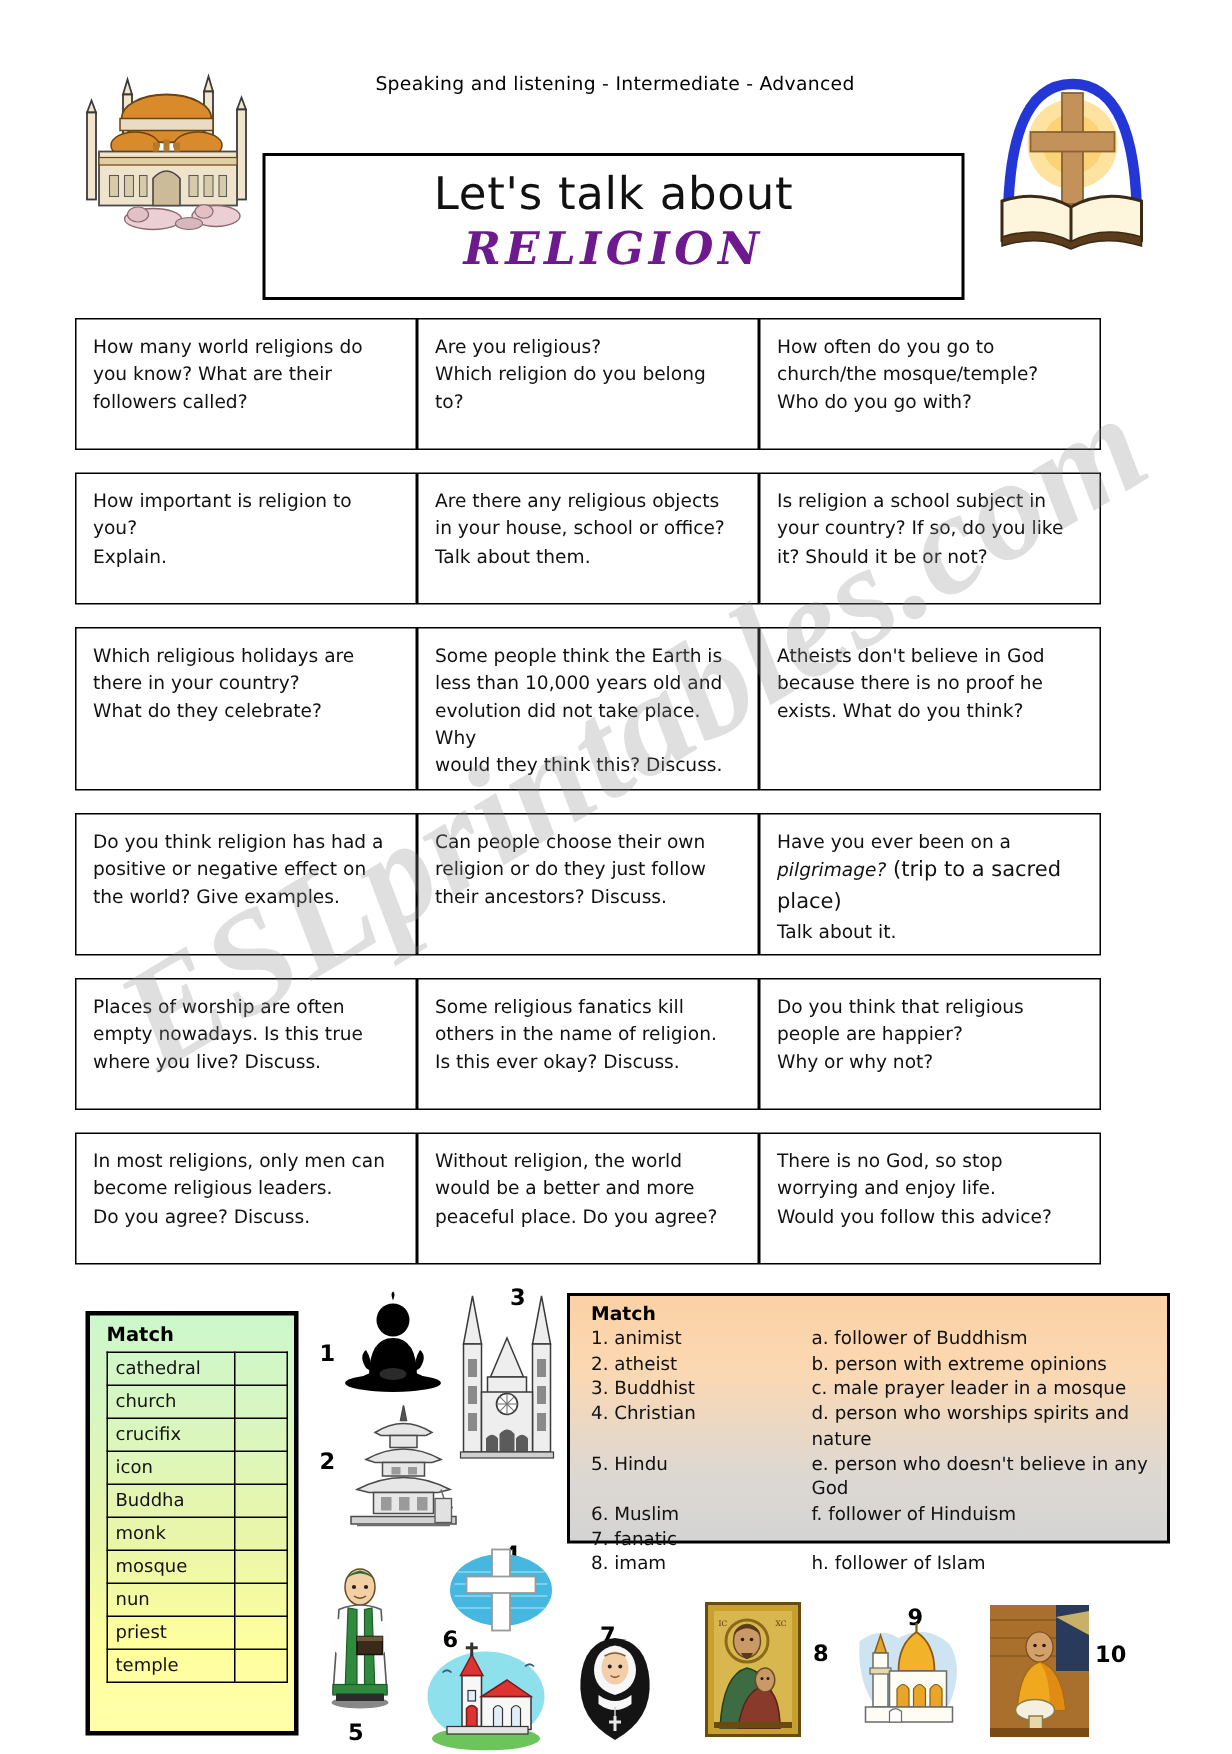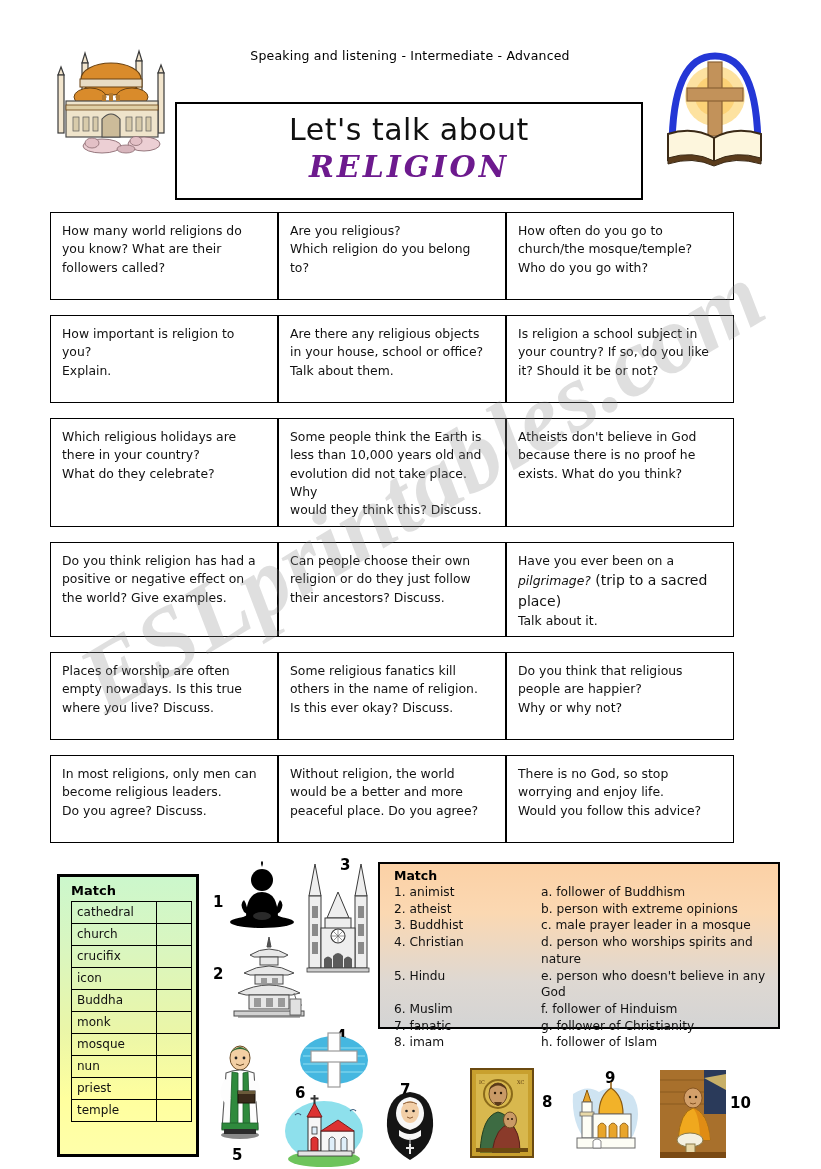--- a/index.html
+++ b/index.html
@@ -495,21 +495,20 @@
     <div class="match-right-row">
       <span class="term">5. Hindu</span>
       <span class="defn">e. person who doesn't believe in any God</span>
     </div>
     <div class="match-right-row">
       <span class="term">6. Muslim</span>
       <span class="defn">f. follower of Hinduism</span>
     </div>
     <div class="match-right-row">
       <span class="term">7. fanatic</span>
-      <span class="defn">g. follower of Christianity</span>
     </div>
     <div class="match-right-row">
       <span class="term">8. imam</span>
       <span class="defn">h. follower of Islam</span>
     </div>
   </div>
 
   <div class="pic-num" style="left:213px; top:893px;">1</div>
   <div class="pic" style="left:226px; top:860px; width:72px; height:72px;">
     <svg width="72" height="72" viewBox="0 0 72 72">

